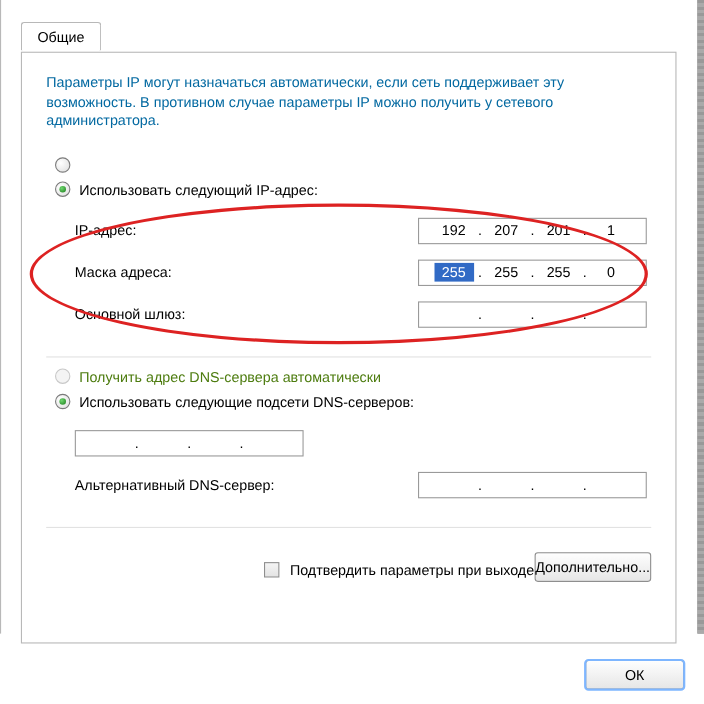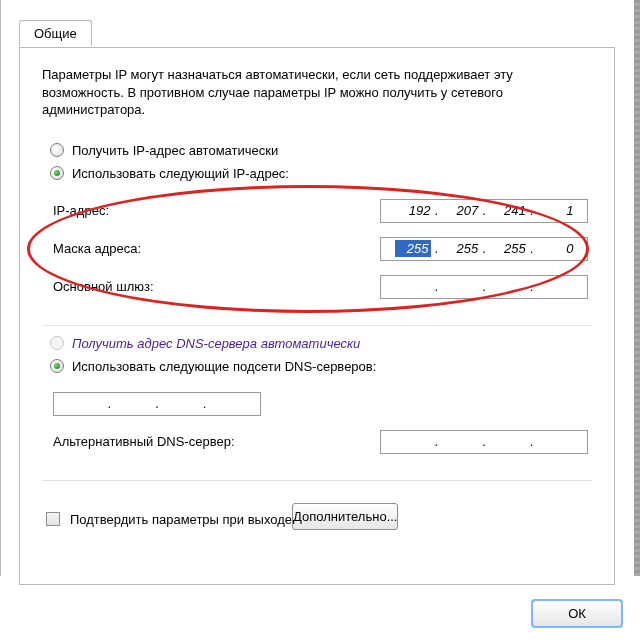--- a/index.html
+++ b/index.html
@@ -47,21 +47,21 @@
       left: 18px; top: 47px;
       width: 596px;
       height: 538px;
       border: 1px solid #b8b8b8;
       padding: 18px 22px 12px 22px;
       background: #fff;
     }
     .desc {
       font-size: 13px;
       line-height: 1.35;
-      color: #000000;
+      color: #0369a1;
       margin-bottom: 24px;
     }
     .radio-row {
       display: flex;
       align-items: center;
       gap: 8px;
       margin: 4px 0 8px 8px;
       font-size: 13px;
     }
     .radio {
@@ -74,23 +74,23 @@
       justify-content: center;
       flex-shrink: 0;
     }
     .radio.checked::after {
       content: "";
       width: 6px; height: 6px;
       border-radius: 50%;
       background: radial-gradient(circle at 35% 35%, #6fd86f, #1a7a1a);
     }
     .radio.disabled { border-color: #c8c8c8; background: #f4f4f4; }
-    .disabled-text { color: #4c1d95; font-style: italic; }
+    .disabled-text { color: #4d7c0f; }
     .group {
-      margin-left: 11px;
+      margin-left: 26px;
       margin-right: 4px;
       padding: 2px 0 8px 0;
     }
     .field-row {
       display: flex;
       align-items: center;
       justify-content: space-between;
       margin: 8px 0 14px 0;
       font-size: 13px;
     }
@@ -99,23 +99,22 @@
       border: 1px solid #9a9a9a;
       background: #fff;
       display: flex;
       align-items: center;
       justify-content: center;
       gap: 4px;
       font-size: 13px;
       padding: 0 6px;
     }
     .octet {
-      width: 36px; text-align: right;
+      width: 36px; text-align: center;
       display: inline-block;
-      font-style: italic;
     }
     .octet.hl { background: #316ac5; color: #fff; padding: 1px 2px; }
     .dot { color: #000; }
     .sep {
       height: 1px;
       background: #e2e2e2;
       margin: 4px 0 10px 0;
     }
     .checkbox-row {
       display: flex;
@@ -165,36 +164,35 @@
   <div class="tab-strip">
     <div class="tab">Общие</div>
   </div>
 
   <div class="tab-panel">
 
     <p class="desc">Параметры IP могут назначаться автоматически, если сеть поддерживает эту возможность. В противном случае параметры IP можно получить у сетевого администратора.</p>
 
     <div class="radio-row">
       <span class="radio"></span>
-      <span>Получить IP-адрес автоматически</span>
     </div>
     <div class="radio-row">
       <span class="radio checked"></span>
       <span>Использовать следующий IP-адрес:</span>
     </div>
 
     <div class="group">
       <div class="field-row">
         <span>IP-адрес:</span>
         <div class="ip-box">
           <span class="octet">192</span>
             <span class="dot">.</span>
           <span class="octet">207</span>
             <span class="dot">.</span>
-          <span class="octet">241</span>
+          <span class="octet">201</span>
             <span class="dot">.</span>
           <span class="octet">1</span>
         </div>
       </div>
       <div class="field-row">
         <span>Маска адреса:</span>
         <div class="ip-box">
           <span class="octet hl">255</span>
             <span class="dot">.</span>
           <span class="octet">255</span>
@@ -250,21 +248,21 @@
             <span class="dot">.</span>
           <span class="octet"></span>
             <span class="dot">.</span>
           <span class="octet"></span>
         </div>
       </div>
     </div>
 
     <div class="sep"></div>
 
-    <div style="display:flex; align-items:center; justify-content:flex-start; margin-top:22px">
+    <div style="display:flex; align-items:center; justify-content:flex-end; margin-top:22px">
       <div class="checkbox-row">
         <span class="checkbox"></span>
         <span>Подтвердить параметры при выходе</span>
       </div>
       <button class="btn">Дополнительно...</button>
     </div>
 
   </div>
 
   <div class="red-ellipse ell1"></div>

